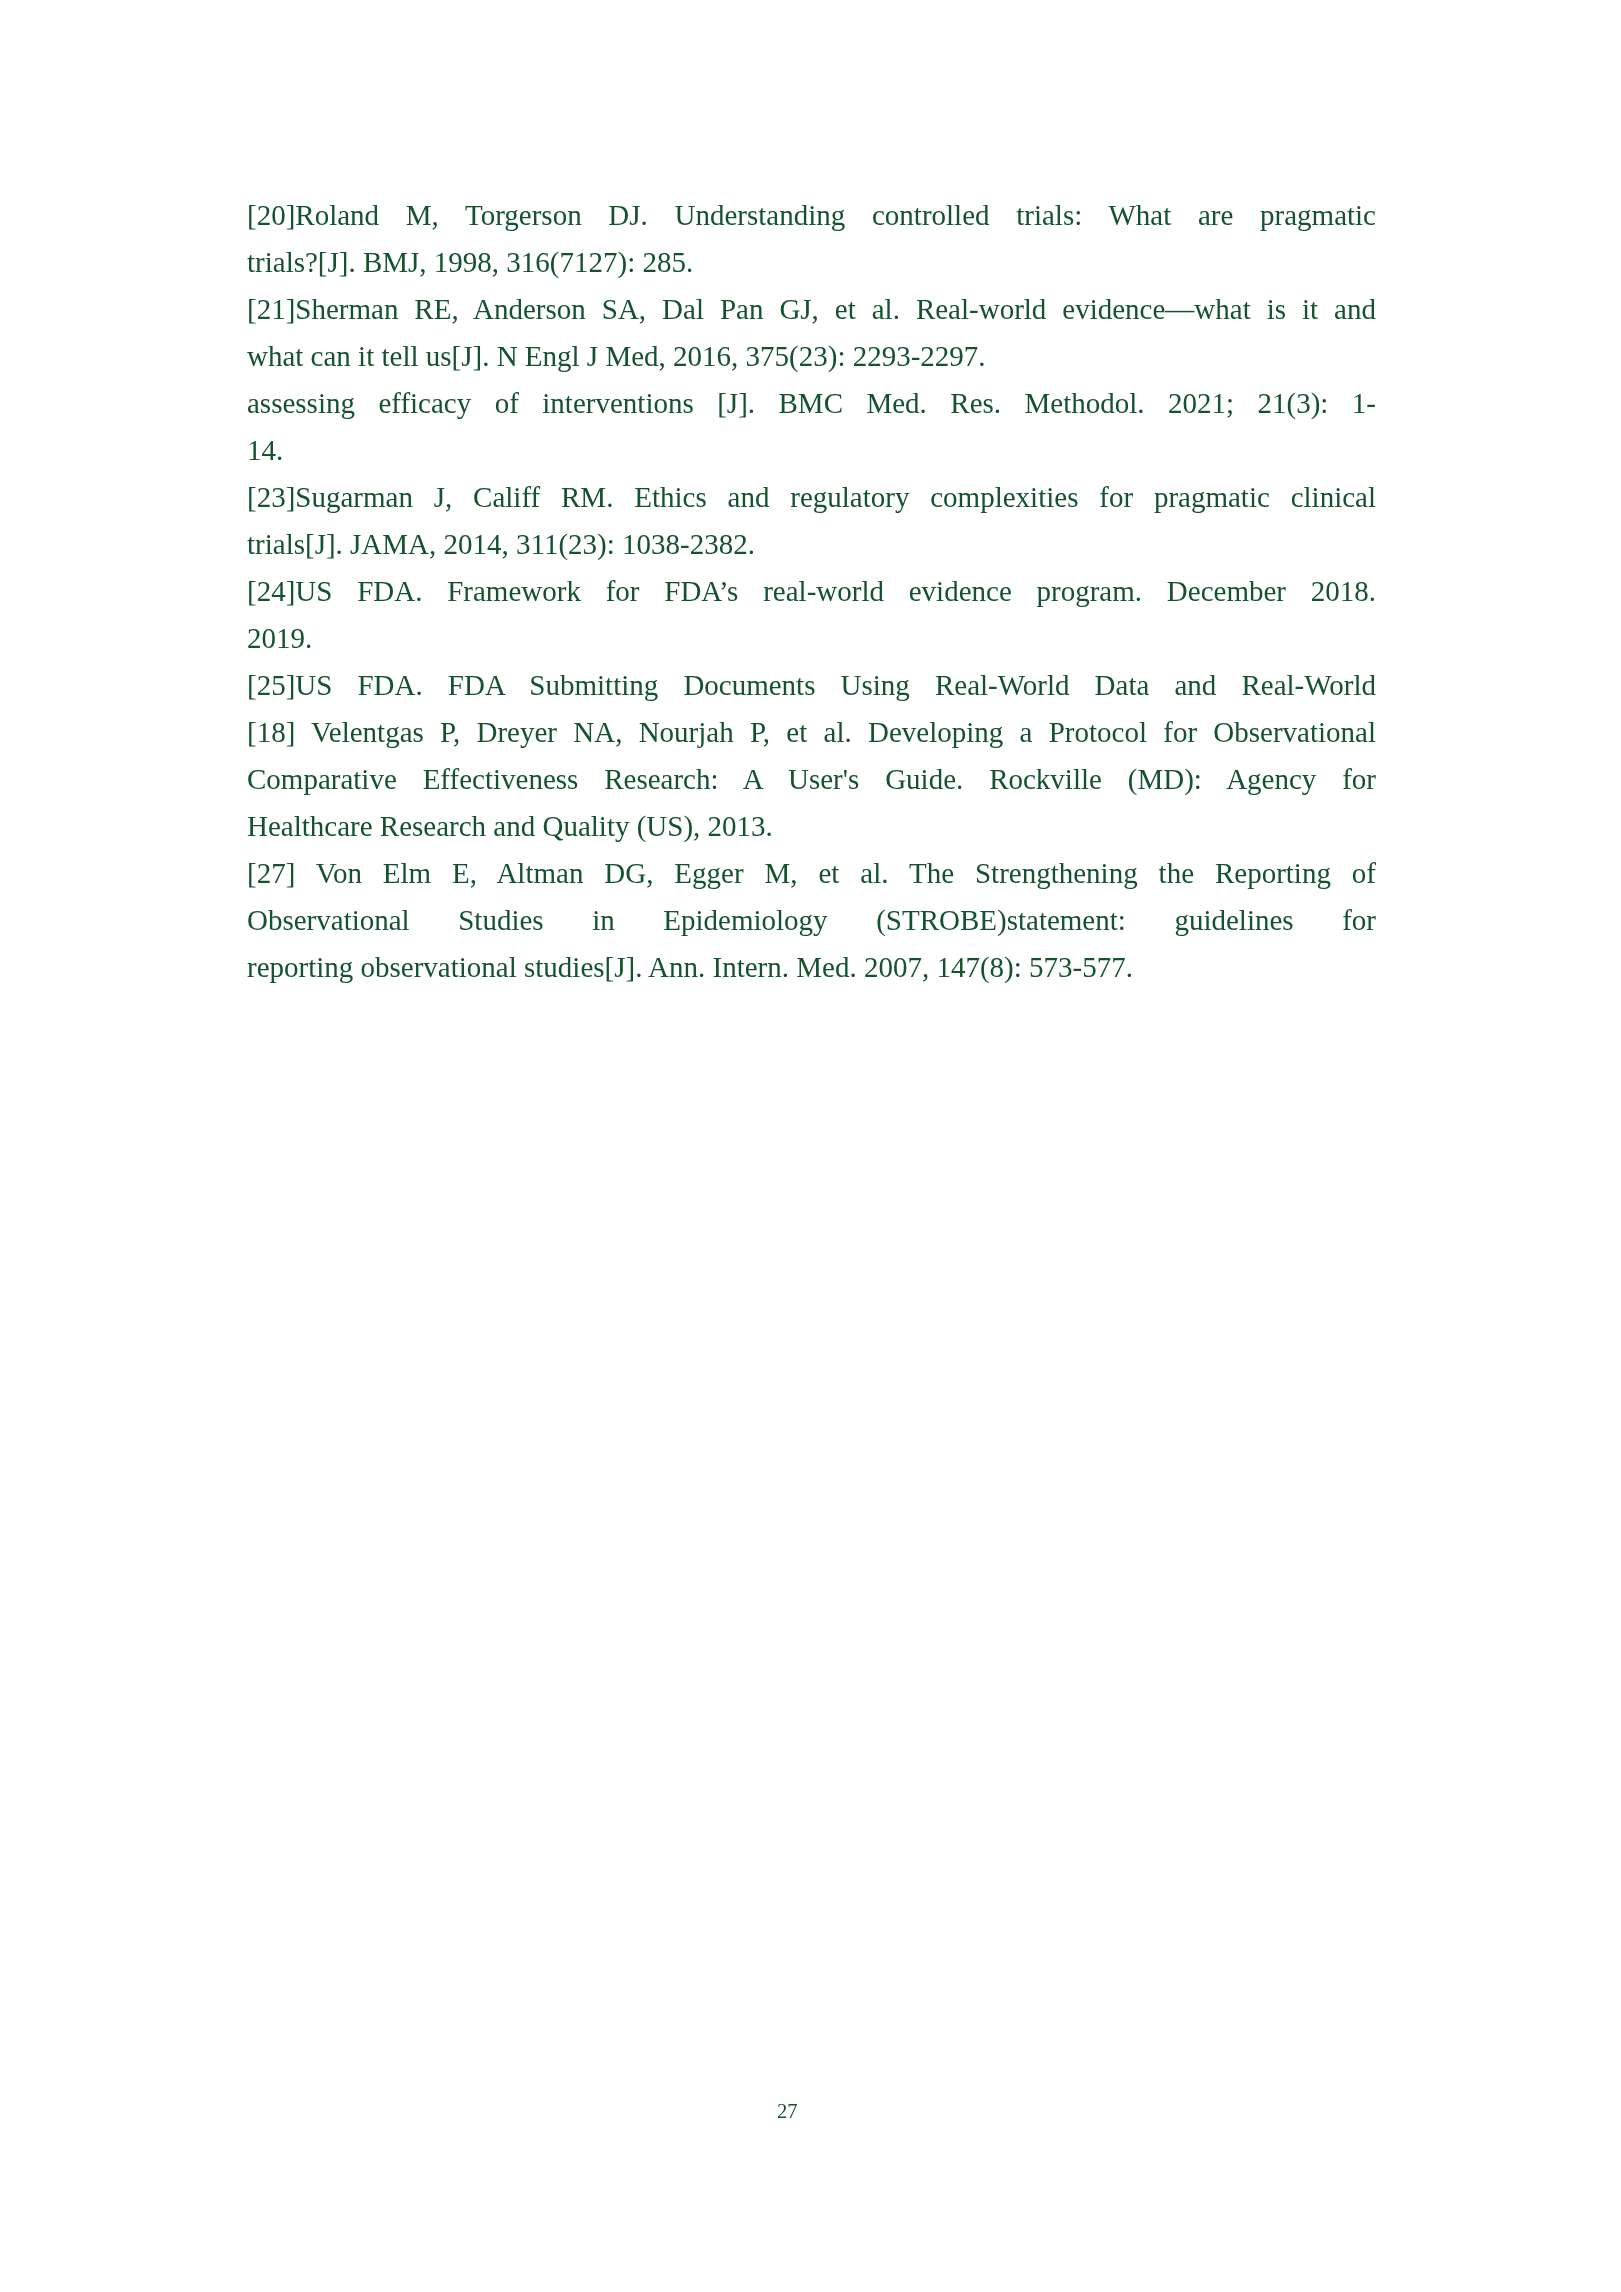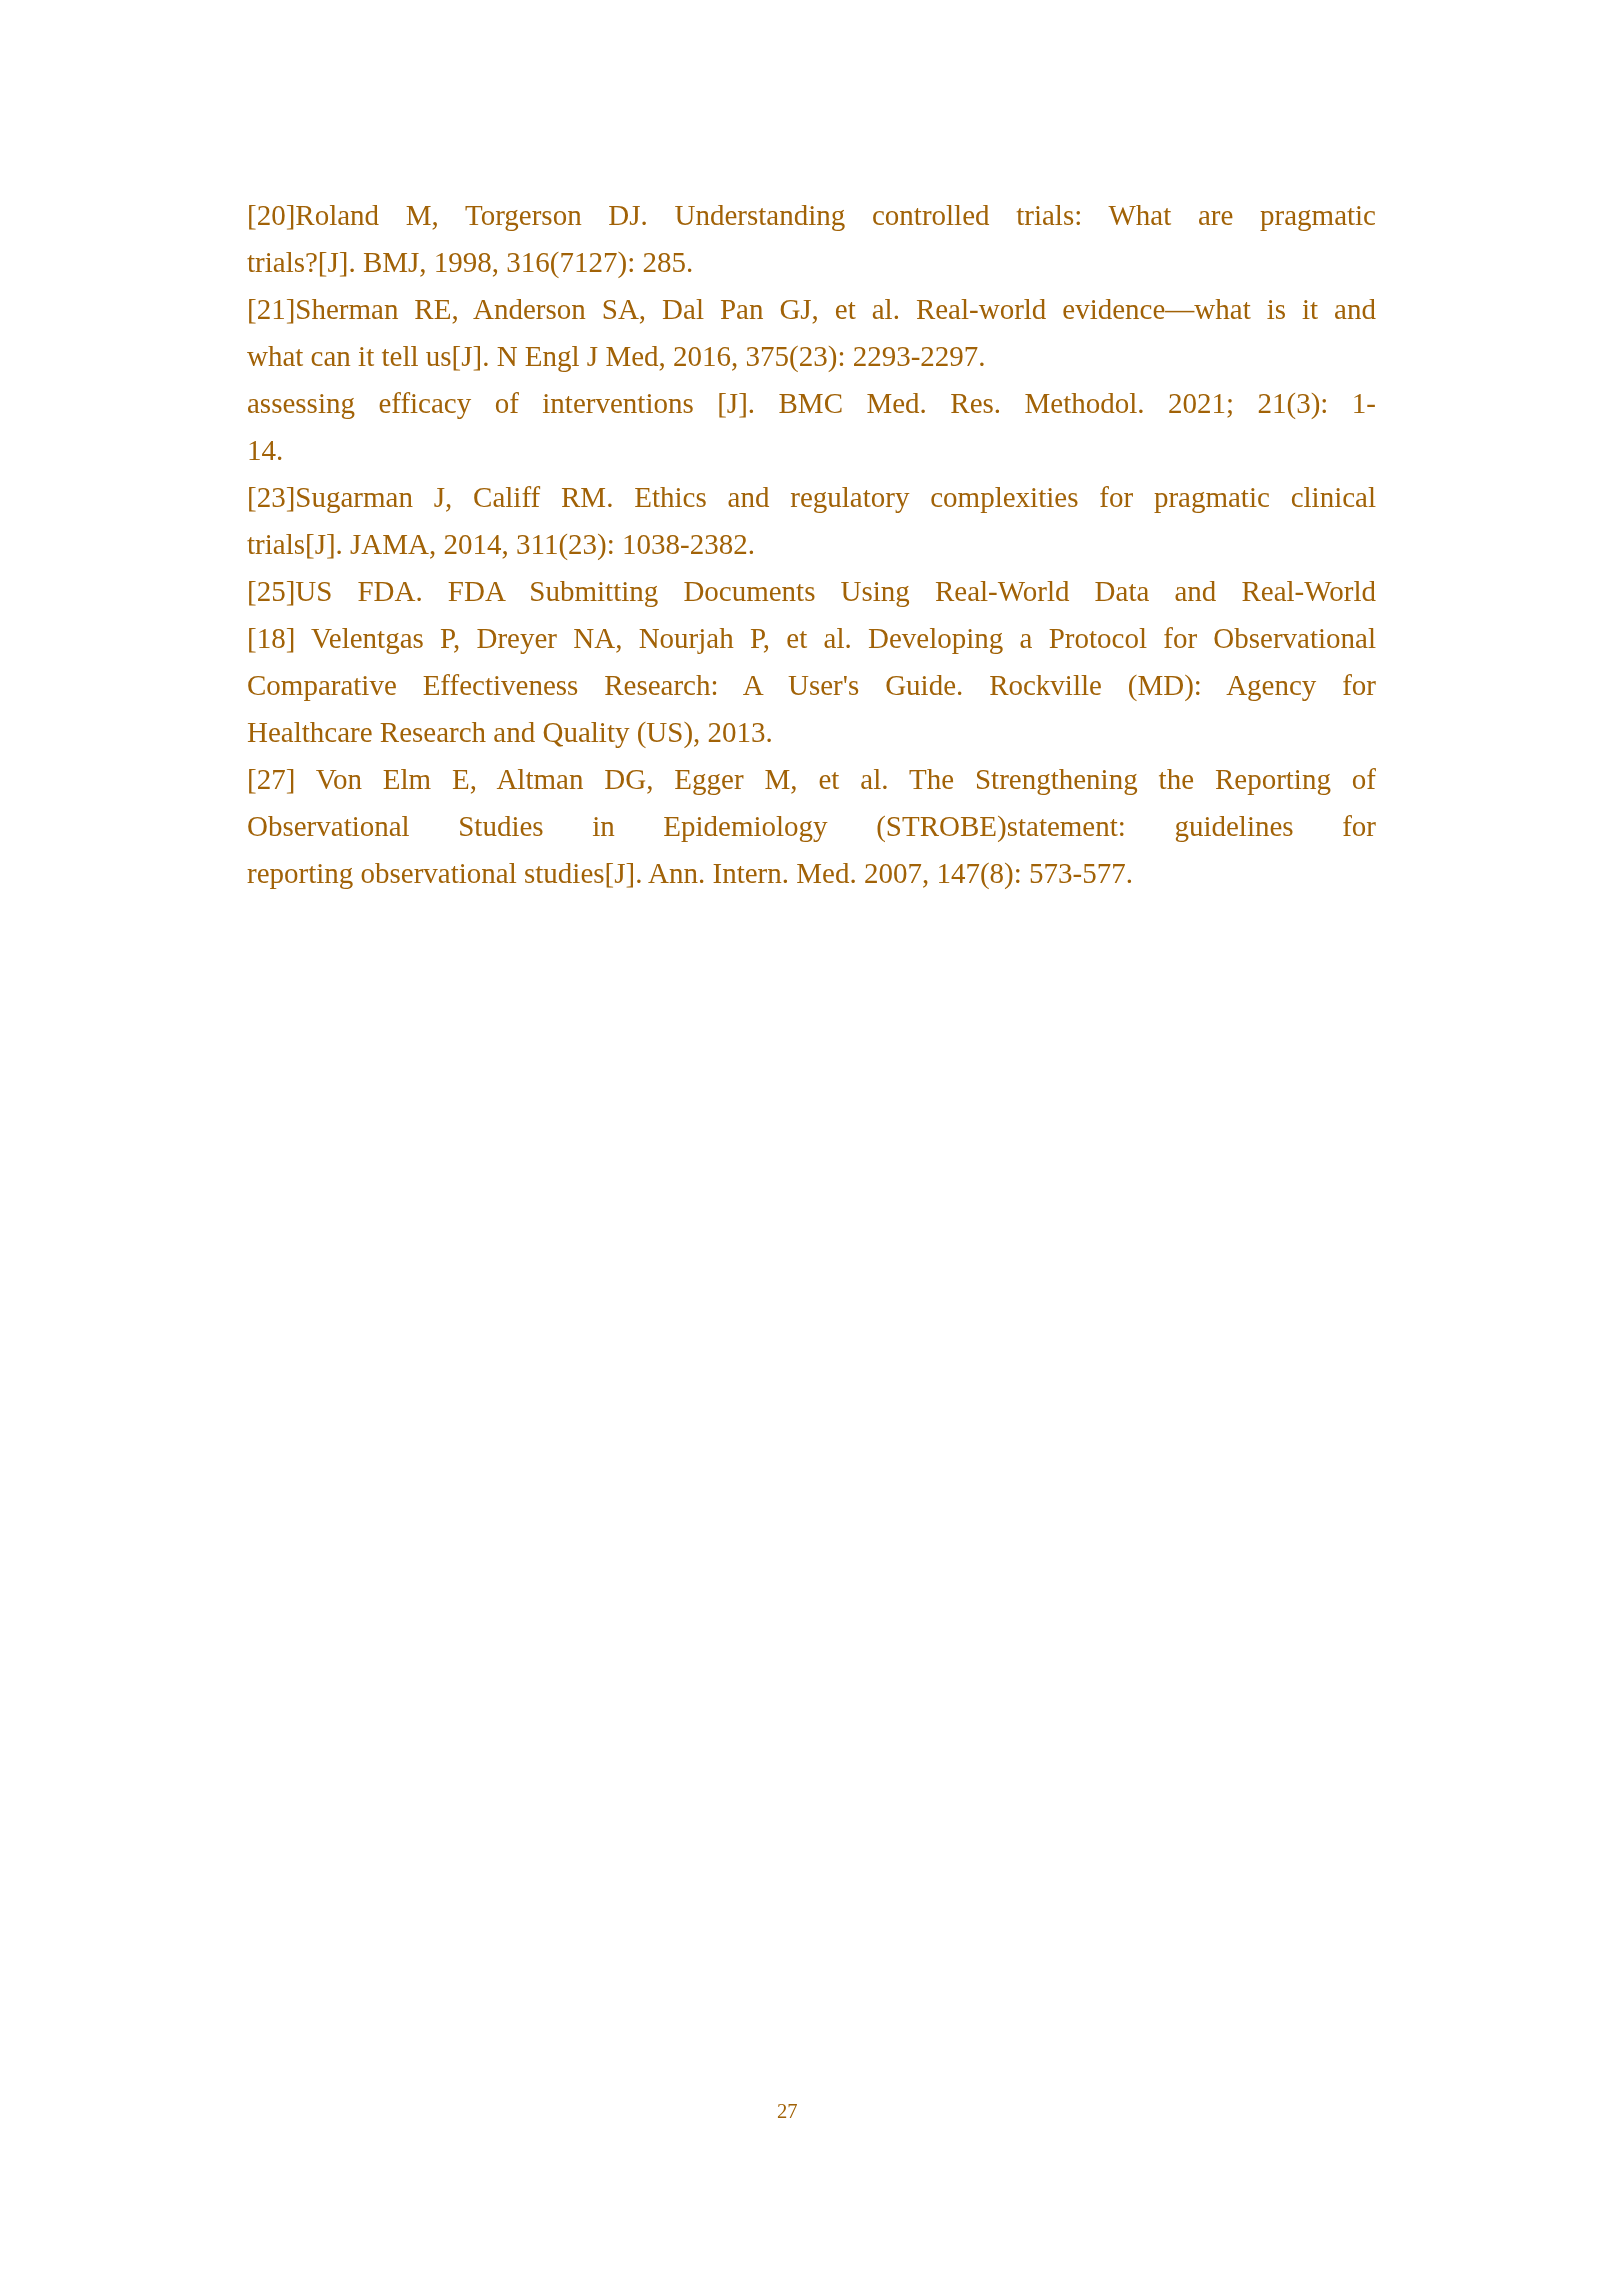--- a/index.html
+++ b/index.html
@@ -7,21 +7,21 @@
     padding: 0;
     background: #ffffff;
   }
   .page {
     position: relative;
     width: 1621px;
     height: 2293px;
     background: #ffffff;
     overflow: hidden;
     font-family: "Liberation Serif", "DejaVu Serif", serif;
-    color: #a16207;
+    color: #14532d;
   }
   .references {
     position: absolute;
     left: 247px;
     top: 192px;
     width: 1129px;
     font-size: 29px;
     line-height: 47px;
   }
   .reference-entry {
@@ -70,20 +70,24 @@
     <div class="reference-entry">
       <div class="ref-line cont just">assessing efficacy of interventions [J]. BMC Med. Res. Methodol. 2021; 21(3): 1-</div>
       <div class="ref-line cont">14.</div>
     </div>
 
     <div class="reference-entry">
       <div class="ref-line just">[23]Sugarman J, Califf RM. Ethics and regulatory complexities for pragmatic clinical</div>
       <div class="ref-line cont">trials[J]. JAMA, 2014, 311(23): 1038-2382.</div>
     </div>
 
+    <div class="reference-entry">
+      <div class="ref-line just">[24]US FDA. Framework for FDA’s real-world evidence program. December 2018.</div>
+      <div class="ref-line cont">2019.</div>
+    </div>
 
     <div class="reference-entry">
       <div class="ref-line just">[25]US FDA. FDA Submitting Documents Using Real-World Data and Real-World</div>
     </div>
 
     <div class="reference-entry">
       <div class="ref-line just">[18] Velentgas P, Dreyer NA, Nourjah P, et al. Developing a Protocol for Observational</div>
       <div class="ref-line cont just">Comparative Effectiveness Research: A User's Guide. Rockville (MD): Agency for</div>
       <div class="ref-line cont">Healthcare Research and Quality (US), 2013.</div>
     </div>

